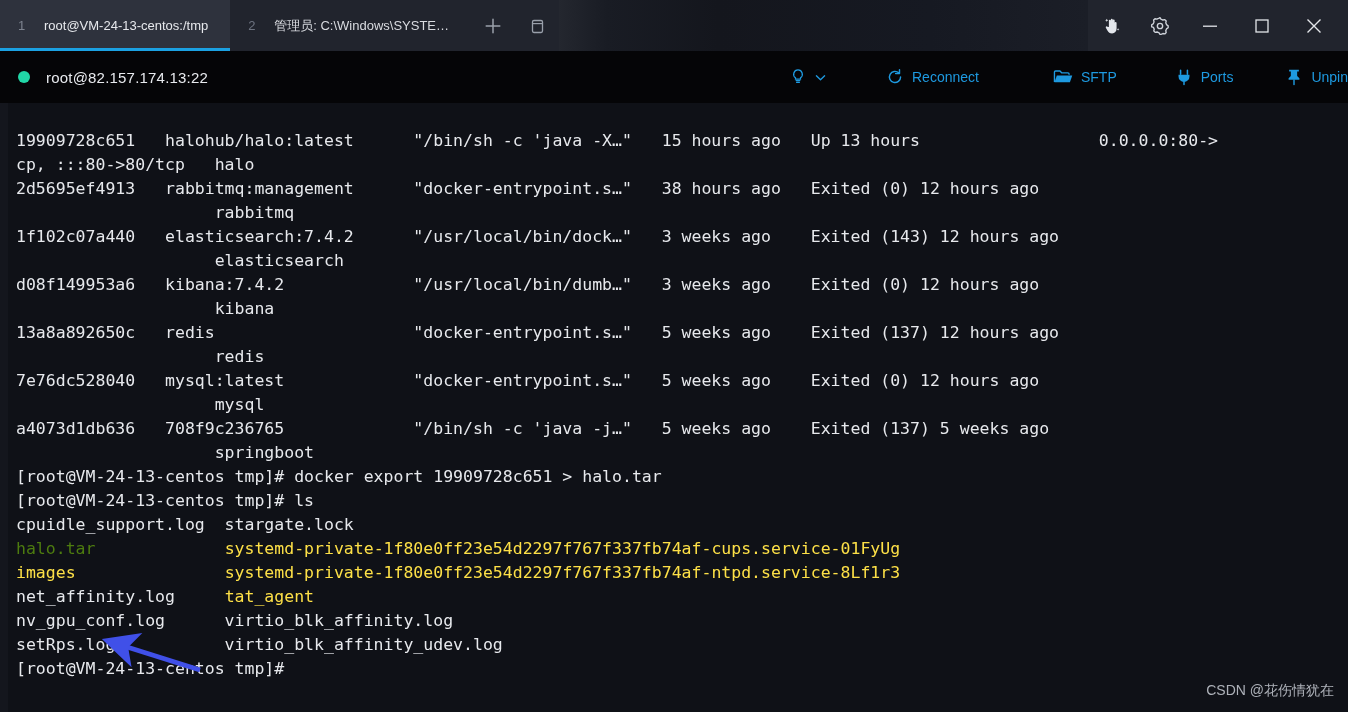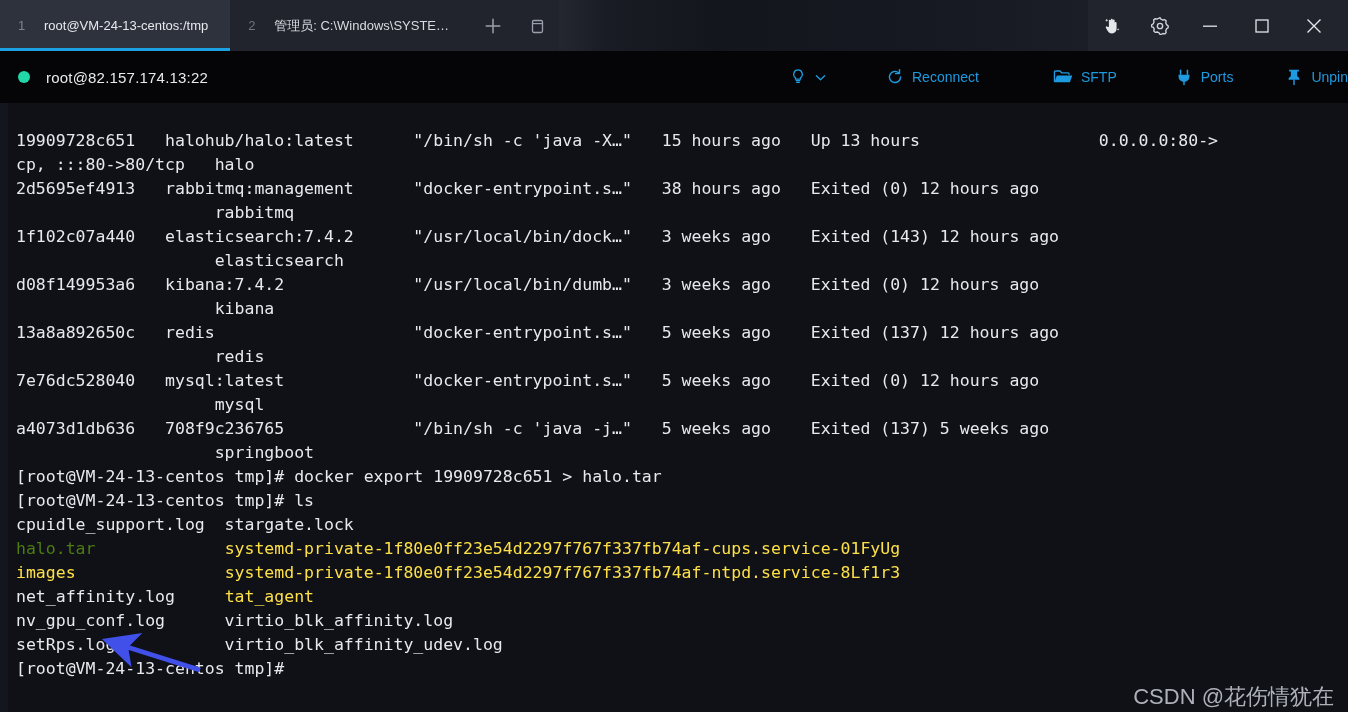--- a/index.html
+++ b/index.html
@@ -185,23 +185,23 @@
   .annot-arrow {
     position: absolute;
     left: 96px; top: 524px;
     pointer-events: none;
   }
 
   
   .watermark {
     position: absolute;
     right: 14px;
-    bottom: 0;
+    bottom: 12px;
     color: #c3c7cf;
-    font-size: 22px;
+    font-size: 14px;
     font-family: "Liberation Sans", sans-serif;
     opacity: .88;
     white-space: nowrap;
   }
 </style>
 </head>
 <body>
 
 <div id="app">
 

